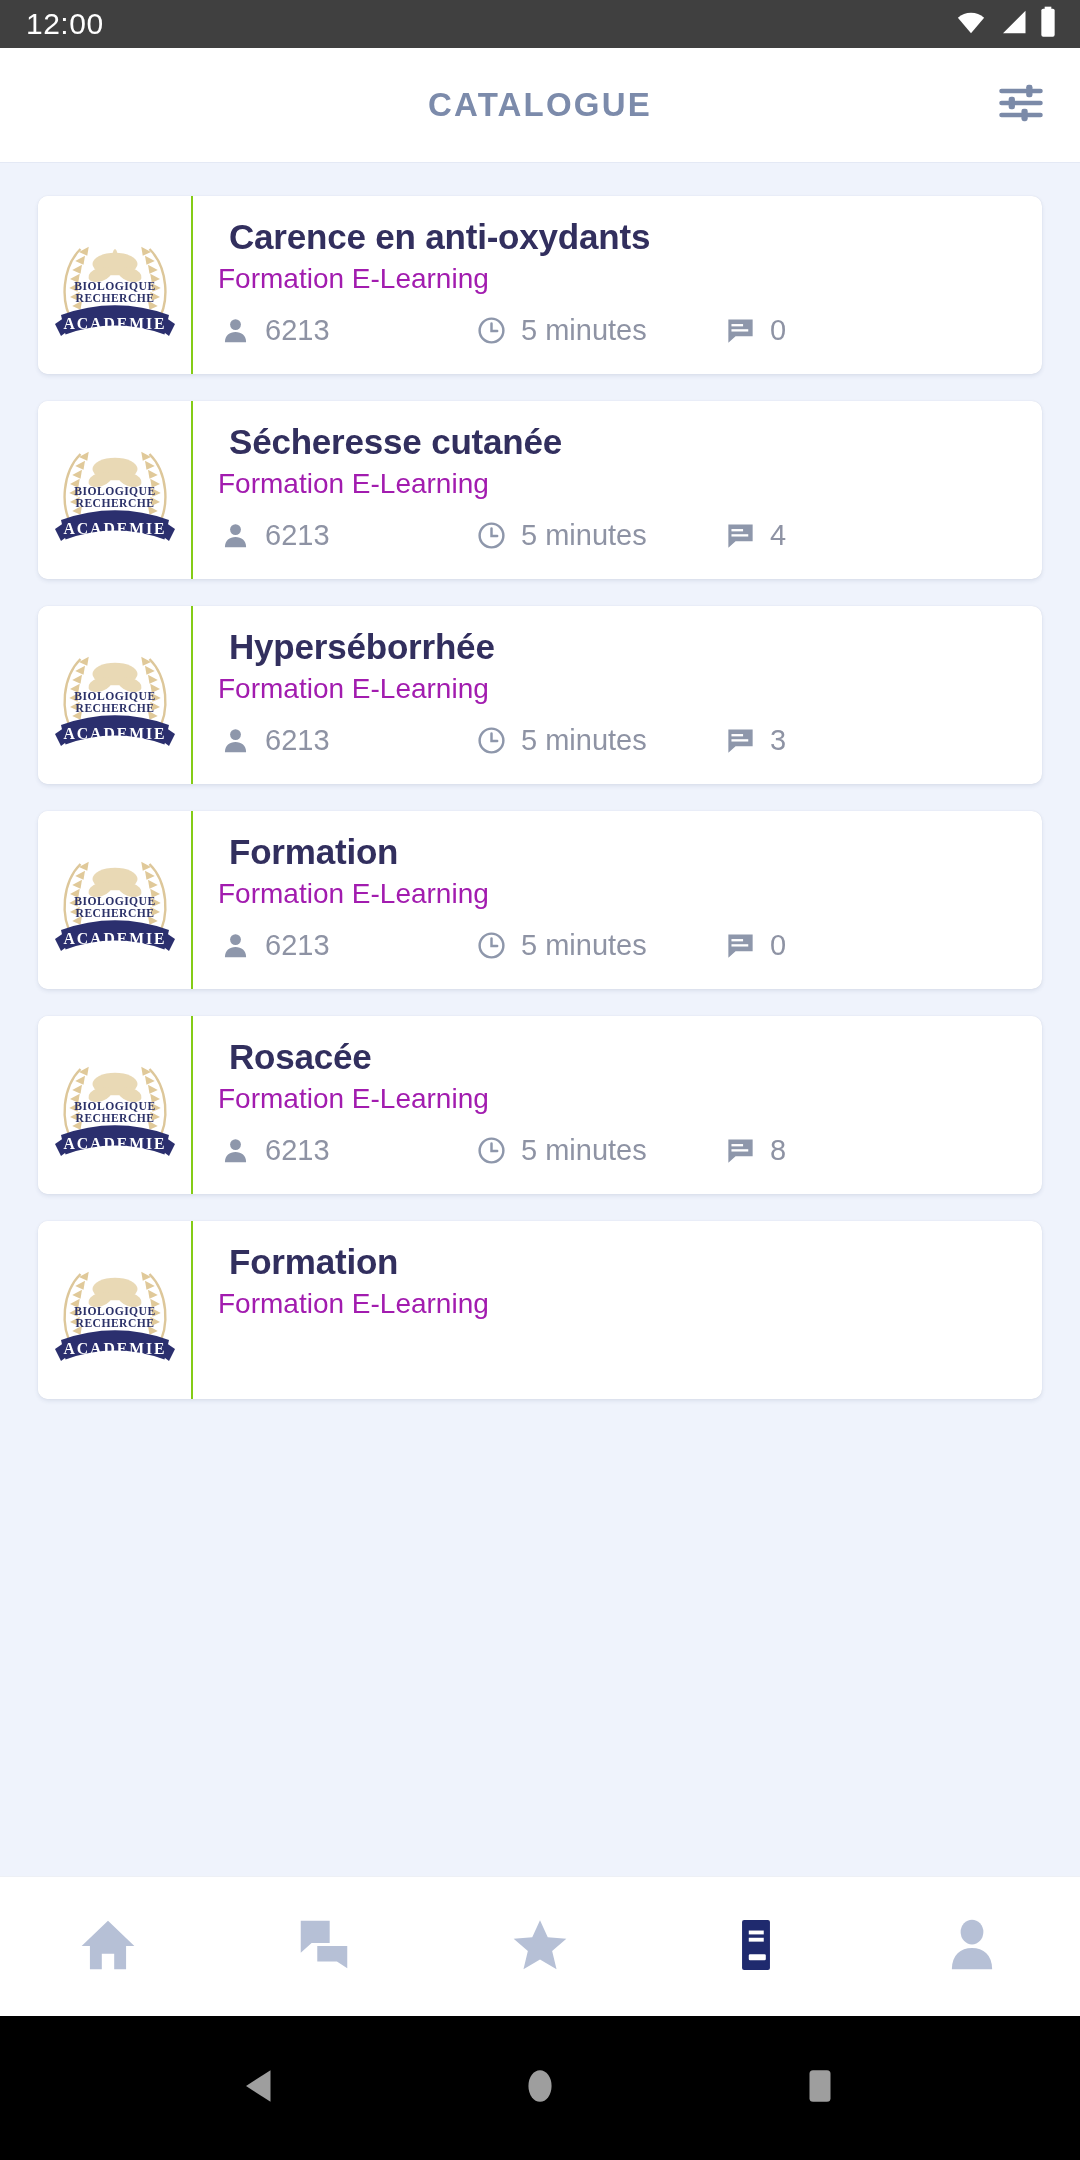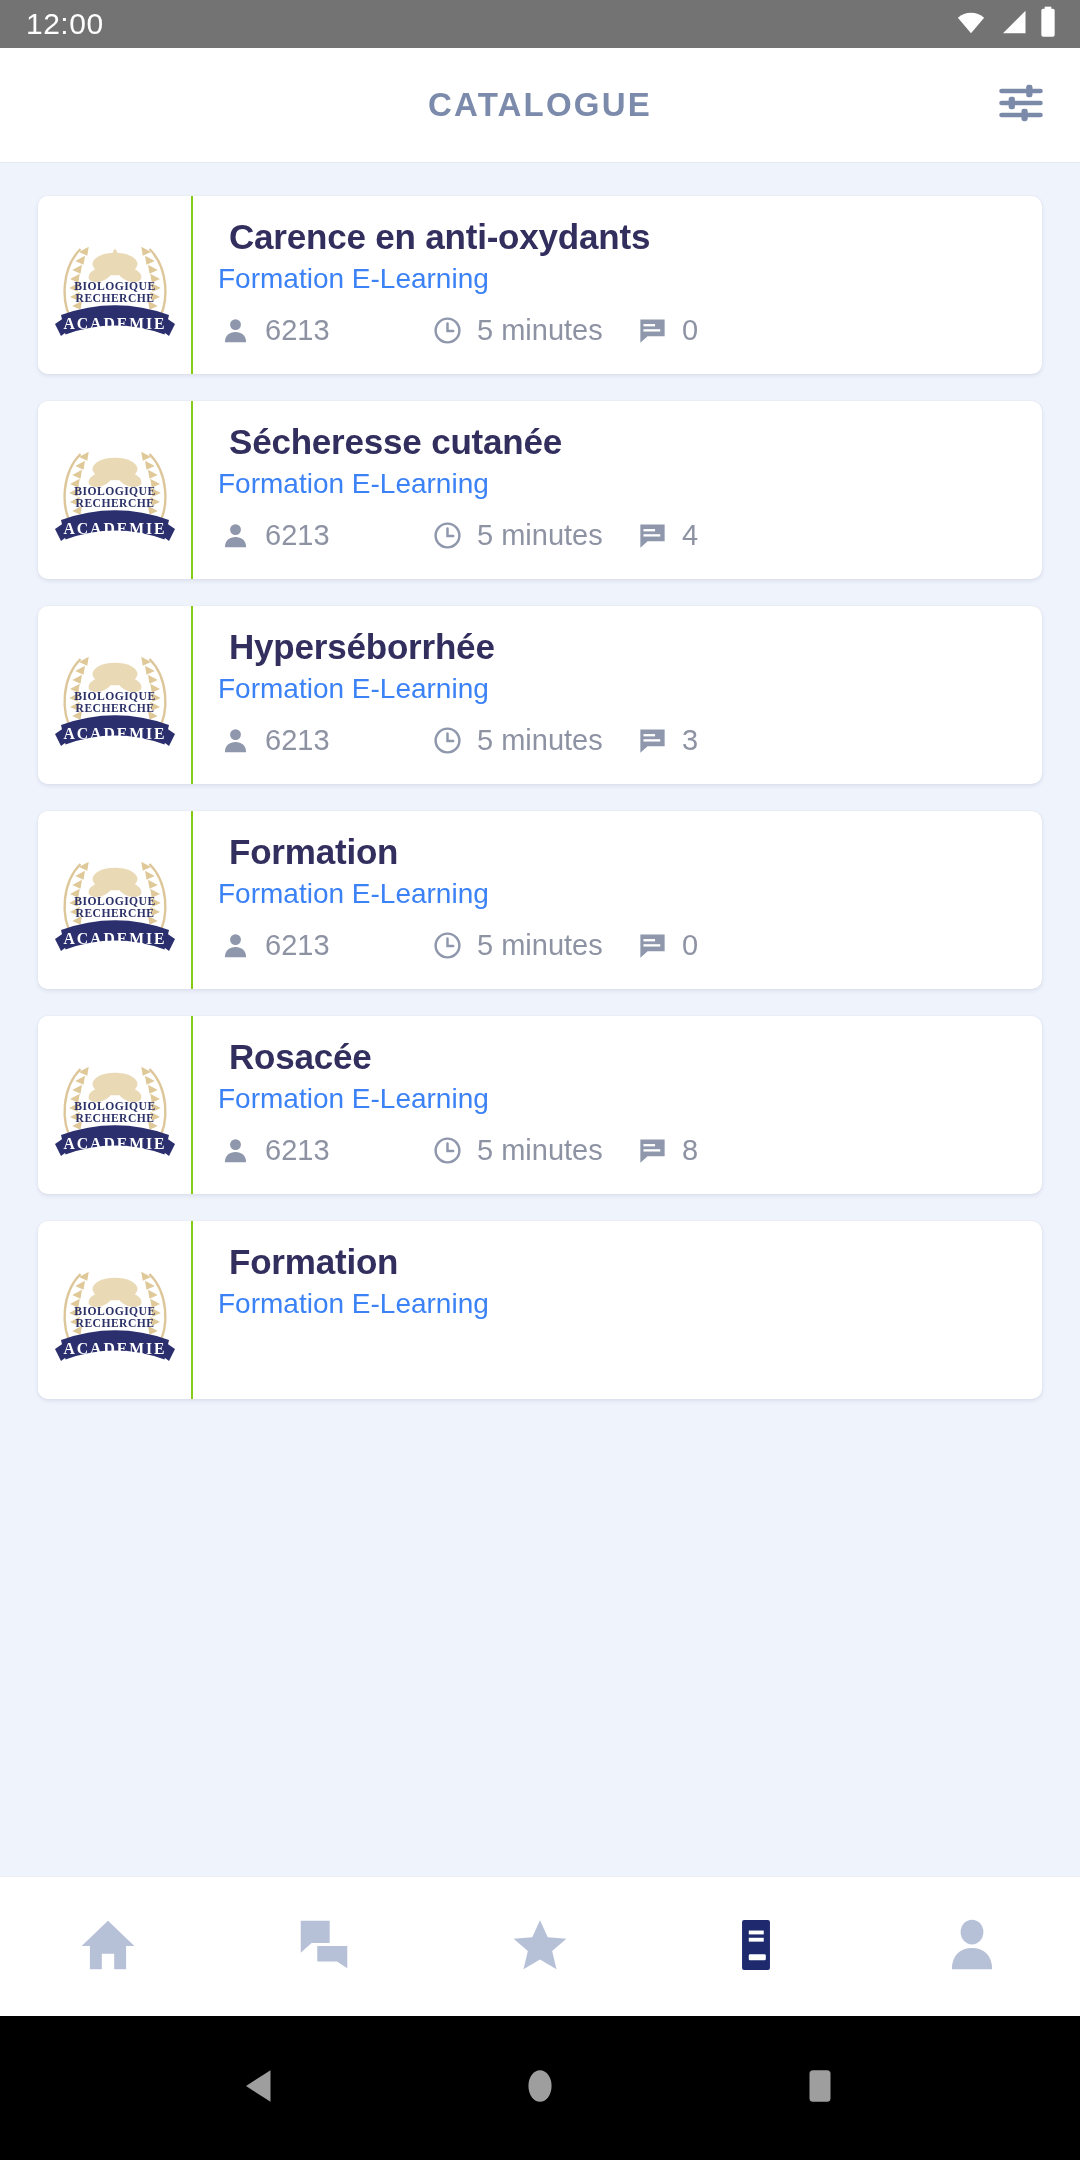--- a/index.html
+++ b/index.html
@@ -6,21 +6,21 @@
   html,body { width:1080px; height:2160px; }
   body {
     font-family:"Liberation Sans", sans-serif;
     background:#ffffff;
     overflow:hidden;
   }
   #app { position:relative; width:1080px; height:2160px; display:flex; flex-direction:column; }
 
   
   .statusbar {
-    height:48px; background:#737373; flex:0 0 48px;
+    height:48px; background:#404040; flex:0 0 48px;
     display:flex; align-items:center; justify-content:space-between;
     padding:0 22px 0 26px; color:#ffffff;
   }
   .status-time { font-size:30px; font-weight:400; letter-spacing:.5px; line-height:1; }
   .status-icons { display:flex; align-items:center; gap:9px; }
 
   
   .appbar {
     flex:0 0 114px; background:#ffffff; position:relative;
     display:flex; align-items:center; justify-content:center;
@@ -64,25 +64,25 @@
     flex:1 1 auto; padding:22px 26px 0 25px;
     display:flex; flex-direction:column; justify-content:flex-start;
   }
   .card-title {
     font-size:35px; font-weight:700; color:#322f5e;
     line-height:1.06; letter-spacing:-0.2px;
     white-space:nowrap;
     margin-left:11px;
   }
   .card-sub {
-    font-size:28px; color:#3b82f6; font-weight:400;
+    font-size:28px; color:#a21caf; font-weight:400;
     margin-top:9px; line-height:1.1;
   }
   .card-meta {
-    display:flex; align-items:center; margin-top:19px;
+    display:flex; align-items:center; margin-top:19px;gap:44px;
   }
   .meta-item { display:flex; align-items:center; }
   .meta-item.m1 { width:212px; }
   .meta-item.m2 { width:205px; }
   .meta-item.m3 { width:auto; }
   .meta-icon { width:34px; height:34px; display:flex; align-items:center; justify-content:center; margin-right:13px; }
   .meta-text { font-size:29px; color:#8e93a4; font-weight:400; line-height:1; }
 
   
   .bottomnav {

